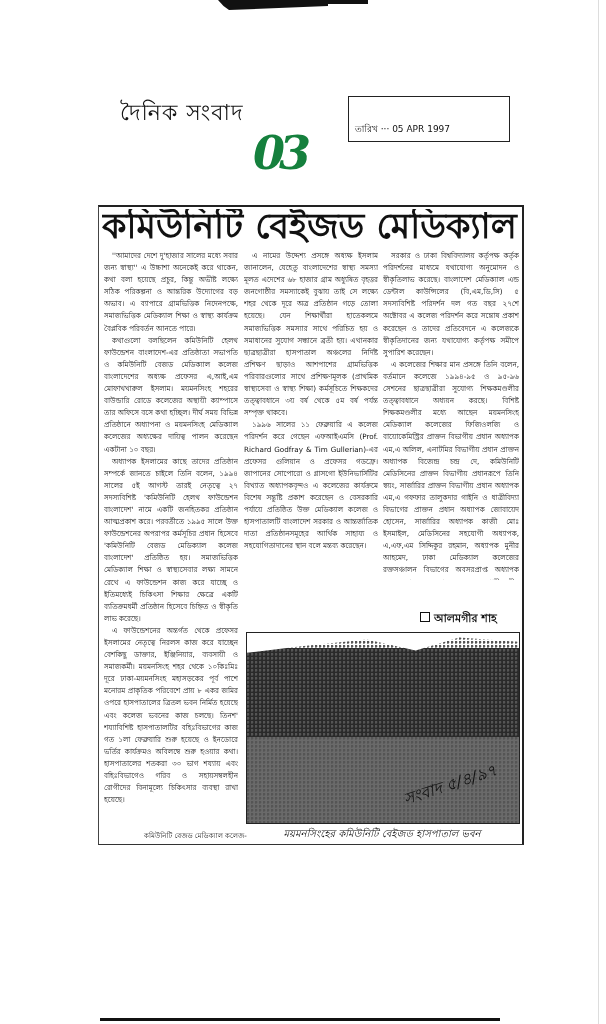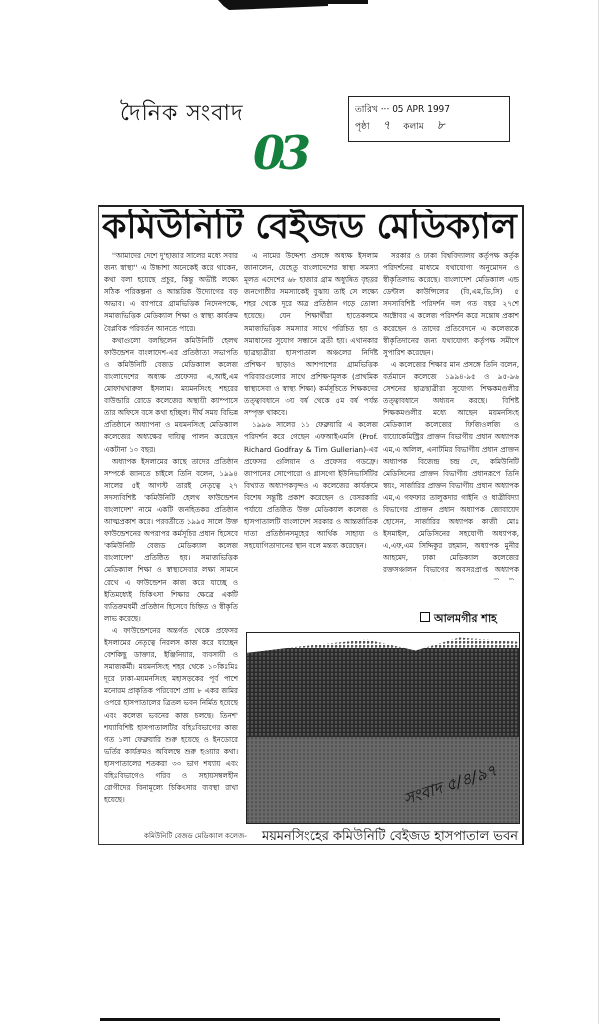--- a/index.html
+++ b/index.html
@@ -6,21 +6,21 @@
   body { width:606px; height:1024px; position:relative; overflow:hidden;
          font-family:"DejaVu Sans", sans-serif; color:#111; }
   .abs { position:absolute; }
   .topblot { left:218px; top:0; width:110px; height:10px; background:#111;
              clip-path:polygon(0 0,100% 0,100% 60%,10% 100%,5% 60%); }
   .topblot2 { left:328px; top:0; width:40px; height:4px; background:#111; }
   .masthead { left:120px; top:95px; font-size:22px; font-weight:normal;
               font-family:"DejaVu Serif", serif; letter-spacing:1px; }
   .stamp { left:348px; top:96px; width:162px; height:46px; border:1px solid #222;
            font-size:9px; padding:4px 6px; box-sizing:border-box; }
-  .stamp .row { white-space:nowrap; line-height:16px; }
+  .stamp .row { white-space:nowrap; line-height:16px;margin-top:20px; }
   .stamp .hw { font-family:"DejaVu Serif", serif; font-style:italic; font-size:12px; margin:0 10px; }
   .handnum { left:253px; top:126px; font-size:46px; font-family:"DejaVu Serif", serif;
              font-style:italic; font-weight:bold; color:#15803d; letter-spacing:-6px; }
   .clip { left:98px; top:205px; width:426px; height:640px; border-top:2px solid #222;
           border-left:1px solid #444; border-right:2px solid #222; border-bottom:1px solid #333; box-sizing:border-box; }
   .headline { left:102px; top:209px; width:420px; height:34px; font-size:35px; font-weight:bold;
               font-family:"DejaVu Serif", serif; text-align:center; line-height:34px; white-space:nowrap; overflow:hidden; }
   .col { font-size:7.2px; line-height:12.1px; text-align:justify; overflow:hidden; }
   .col p { margin:0; text-indent:8px; }
   .c1 { left:104px; top:250px; width:134px; height:590px; }
@@ -29,46 +29,40 @@
   .byline { left:420px; top:610px; font-size:11px; font-weight:bold; }
   .byline .box { display:inline-block; width:8px; height:8px; border:1px solid #111; margin-right:4px; }
   .photo { left:246px; top:632px; width:272px; height:190px; border:1px solid #222;
            background:
              radial-gradient(circle at 20% 30%, #555 0 1px, transparent 2px) 0 0/4px 4px,
              linear-gradient(#fff 0 8%, #2a2a2a 8% 55%, #6a6a6a 55% 100%); }
   .photo .sky { position:absolute; left:0; top:0; width:100%; height:22px; background:#fff;
                 clip-path:polygon(0 0,100% 0,100% 40%,78% 20%,62% 80%,44% 30%,20% 60%,0 90%); }
   .photo .note { position:absolute; right:20px; bottom:24px; font-size:16px; font-style:italic;
                  font-family:"DejaVu Serif", serif; color:#111; transform:rotate(-18deg); }
-  .caption { left:246px; top:826px; width:272px; font-size:13px; text-align:right; }
+  .caption { left:246px; top:826px; width:272px; font-size:10px; text-align:center;font-style:italic; }
   .c1foot { left:104px; top:830px; width:134px; font-size:7px;margin-left:40px; }
   .scrawl { left:180px; top:995px; width:300px; height:20px; font-size:10px; color:#222; }
   .bottomline { left:100px; top:1018px; width:400px; height:3px; background:#111; }
   .rightedge { left:598px; top:0; width:1px; height:1024px; background:#ddd; }
 </style>
 </head>
 <body>
 
 <div class="abs topblot"></div>
 <div class="abs topblot2"></div>
 <div class="abs rightedge"></div>
 
 <div class="abs masthead">দৈনিক সংবাদ</div>
 
 <div class="abs stamp">
   <div class="row">
     <span>তারিখ</span>
     <span> ··· </span>
     <span>05 APR 1997</span>
-  </div>
-  <div class="row">
-    <span>পৃষ্ঠা</span>
-    <span class="hw">৭</span>
-    <span>কলাম</span>
-    <span class="hw">৮</span>
   </div>
 </div>
 
 <div class="abs handnum">03</div>
 
 <div class="abs clip"></div>
 <div class="abs headline">কমিউনিটি বেইজড মেডিক্যাল কলেজ</div>
 
 <div class="abs col c1">
   <p>''আমাদের দেশে দু'হাজার সালের মধ্যে সবার জন্য স্বাস্থ্য'' এ উচ্চাশা অনেকেই করে থাকেন, কথা বলা হয়েছে প্রচুর, কিন্তু অভীষ্ট লক্ষ্যে সঠিক পরিকল্পনা ও আন্তরিক উদ্যোগের বড় অভাব। এ ব্যাপারে গ্রামভিত্তিক নিদেনপক্ষে, সমাজভিত্তিক মেডিক্যাল শিক্ষা ও স্বাস্থ্য কার্যক্রম বৈপ্লবিক পরিবর্তন আনতে পারে।</p>

